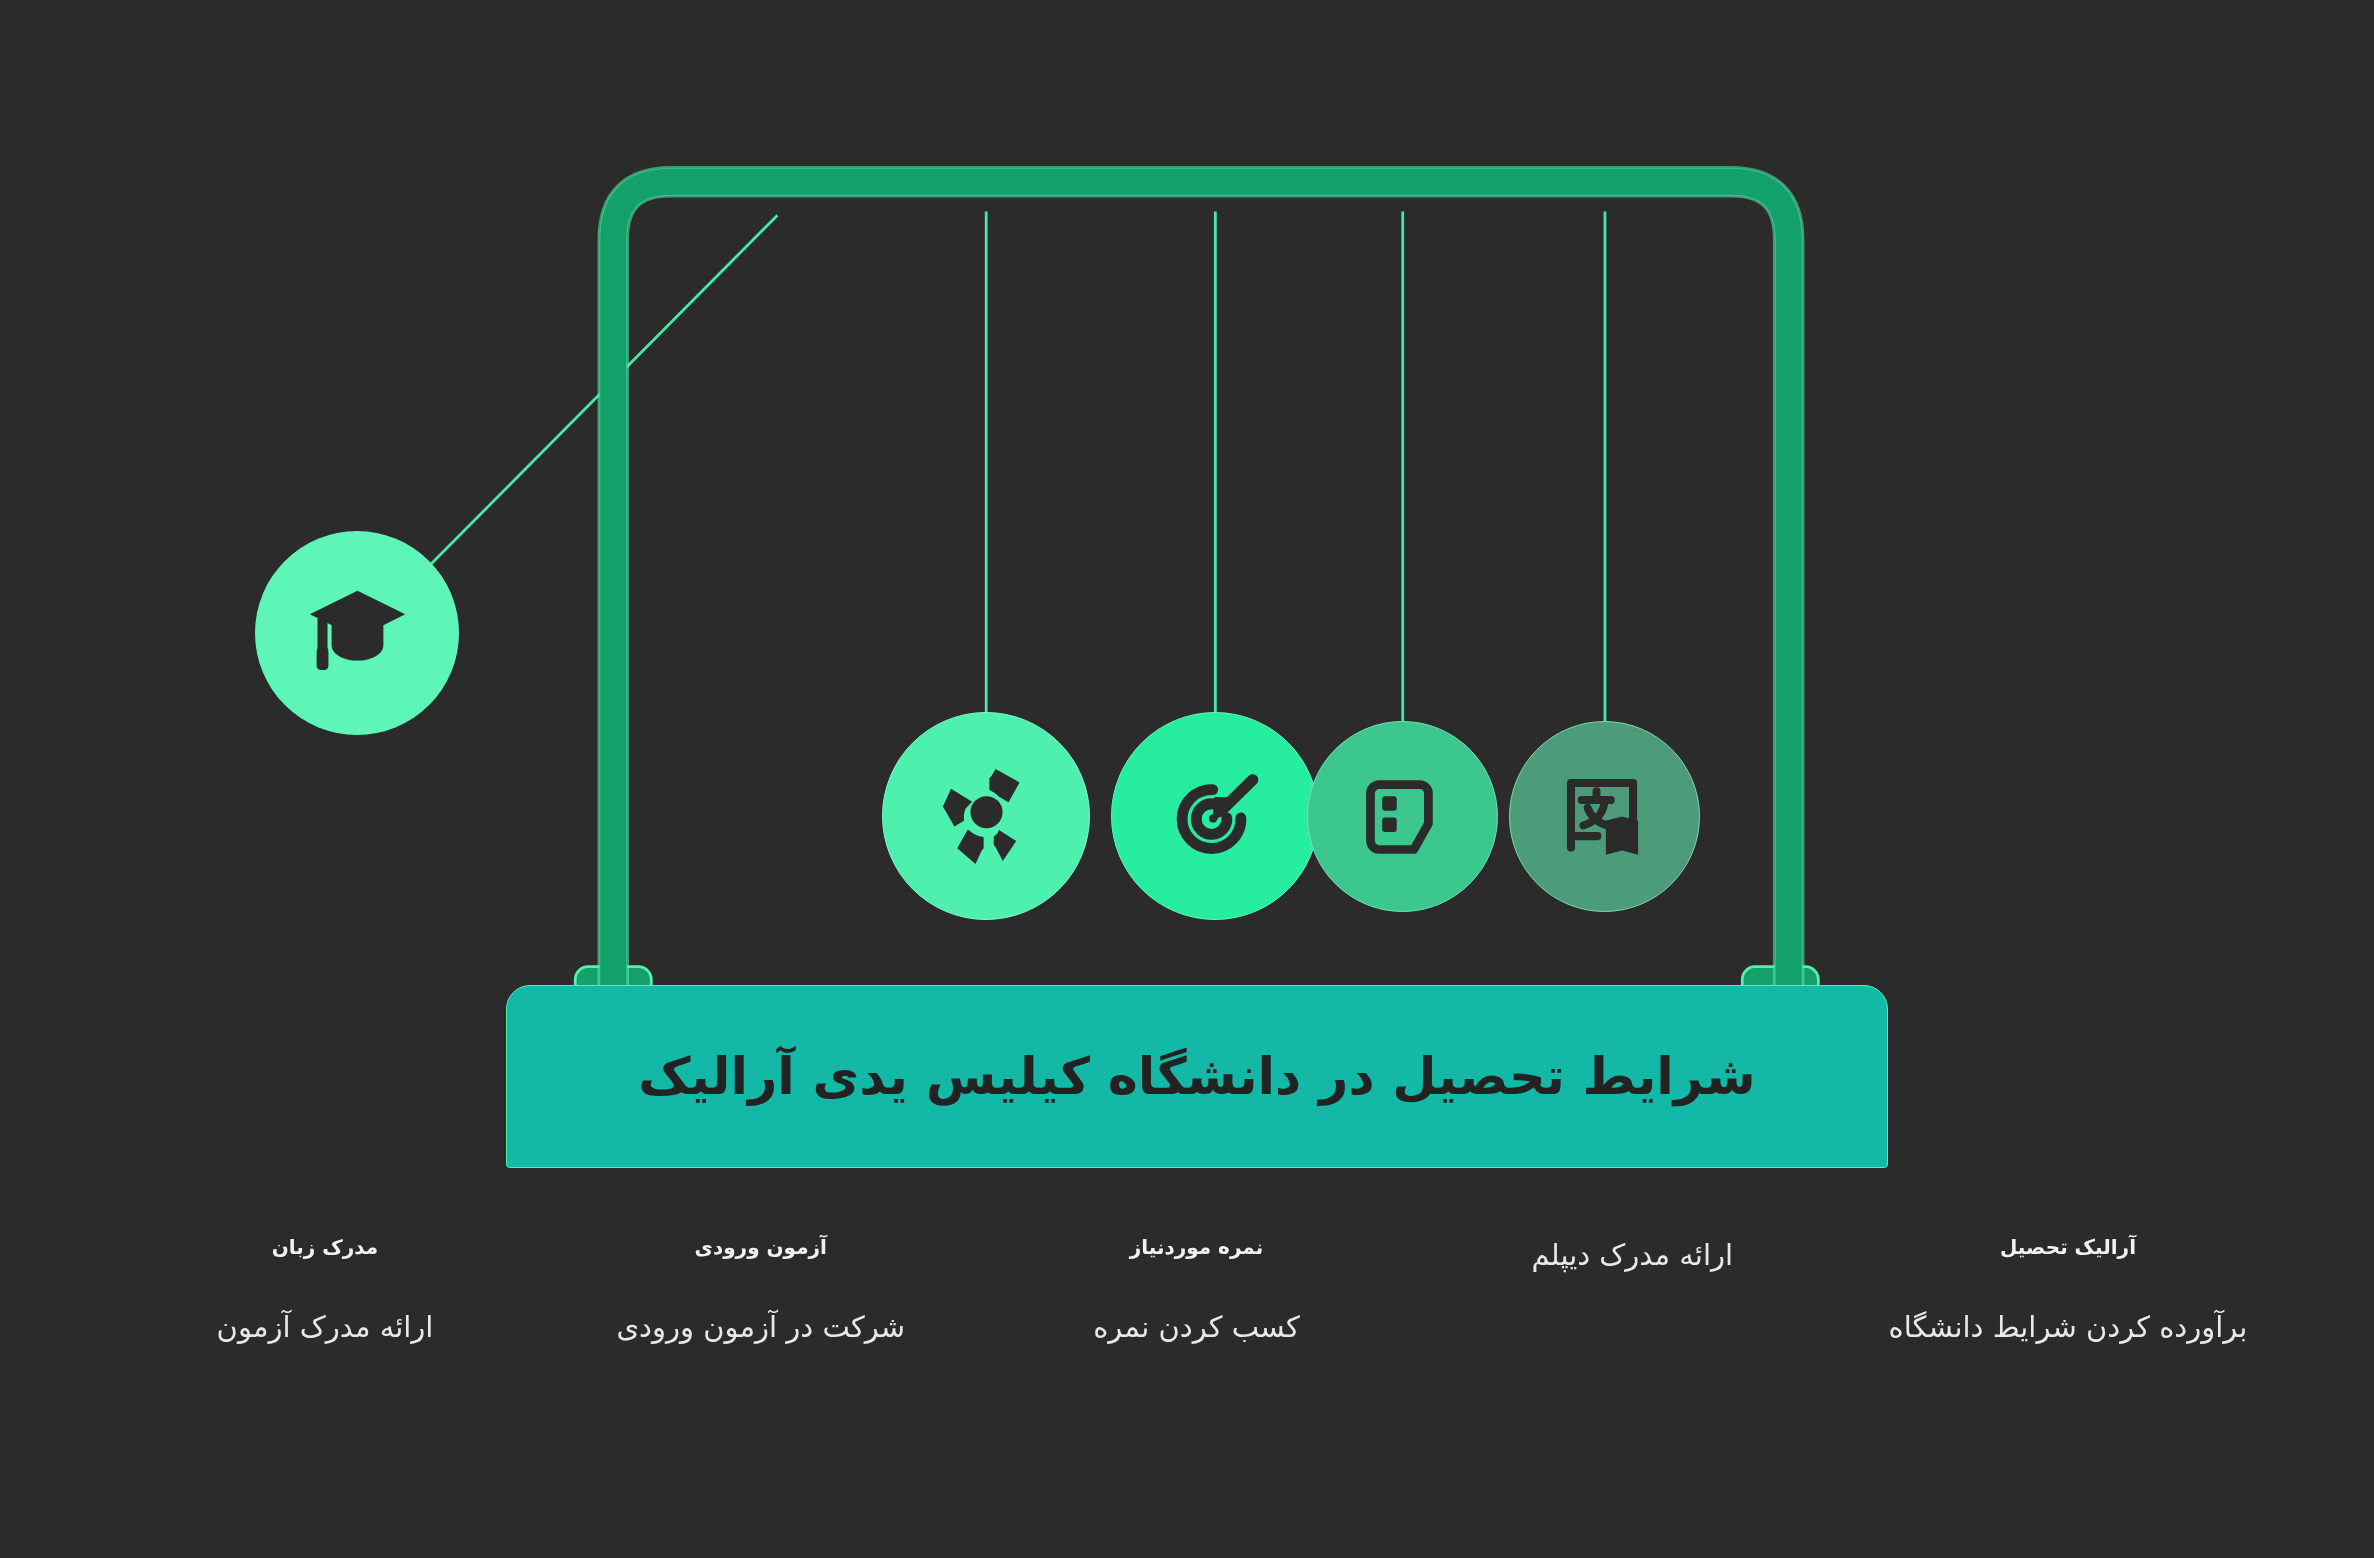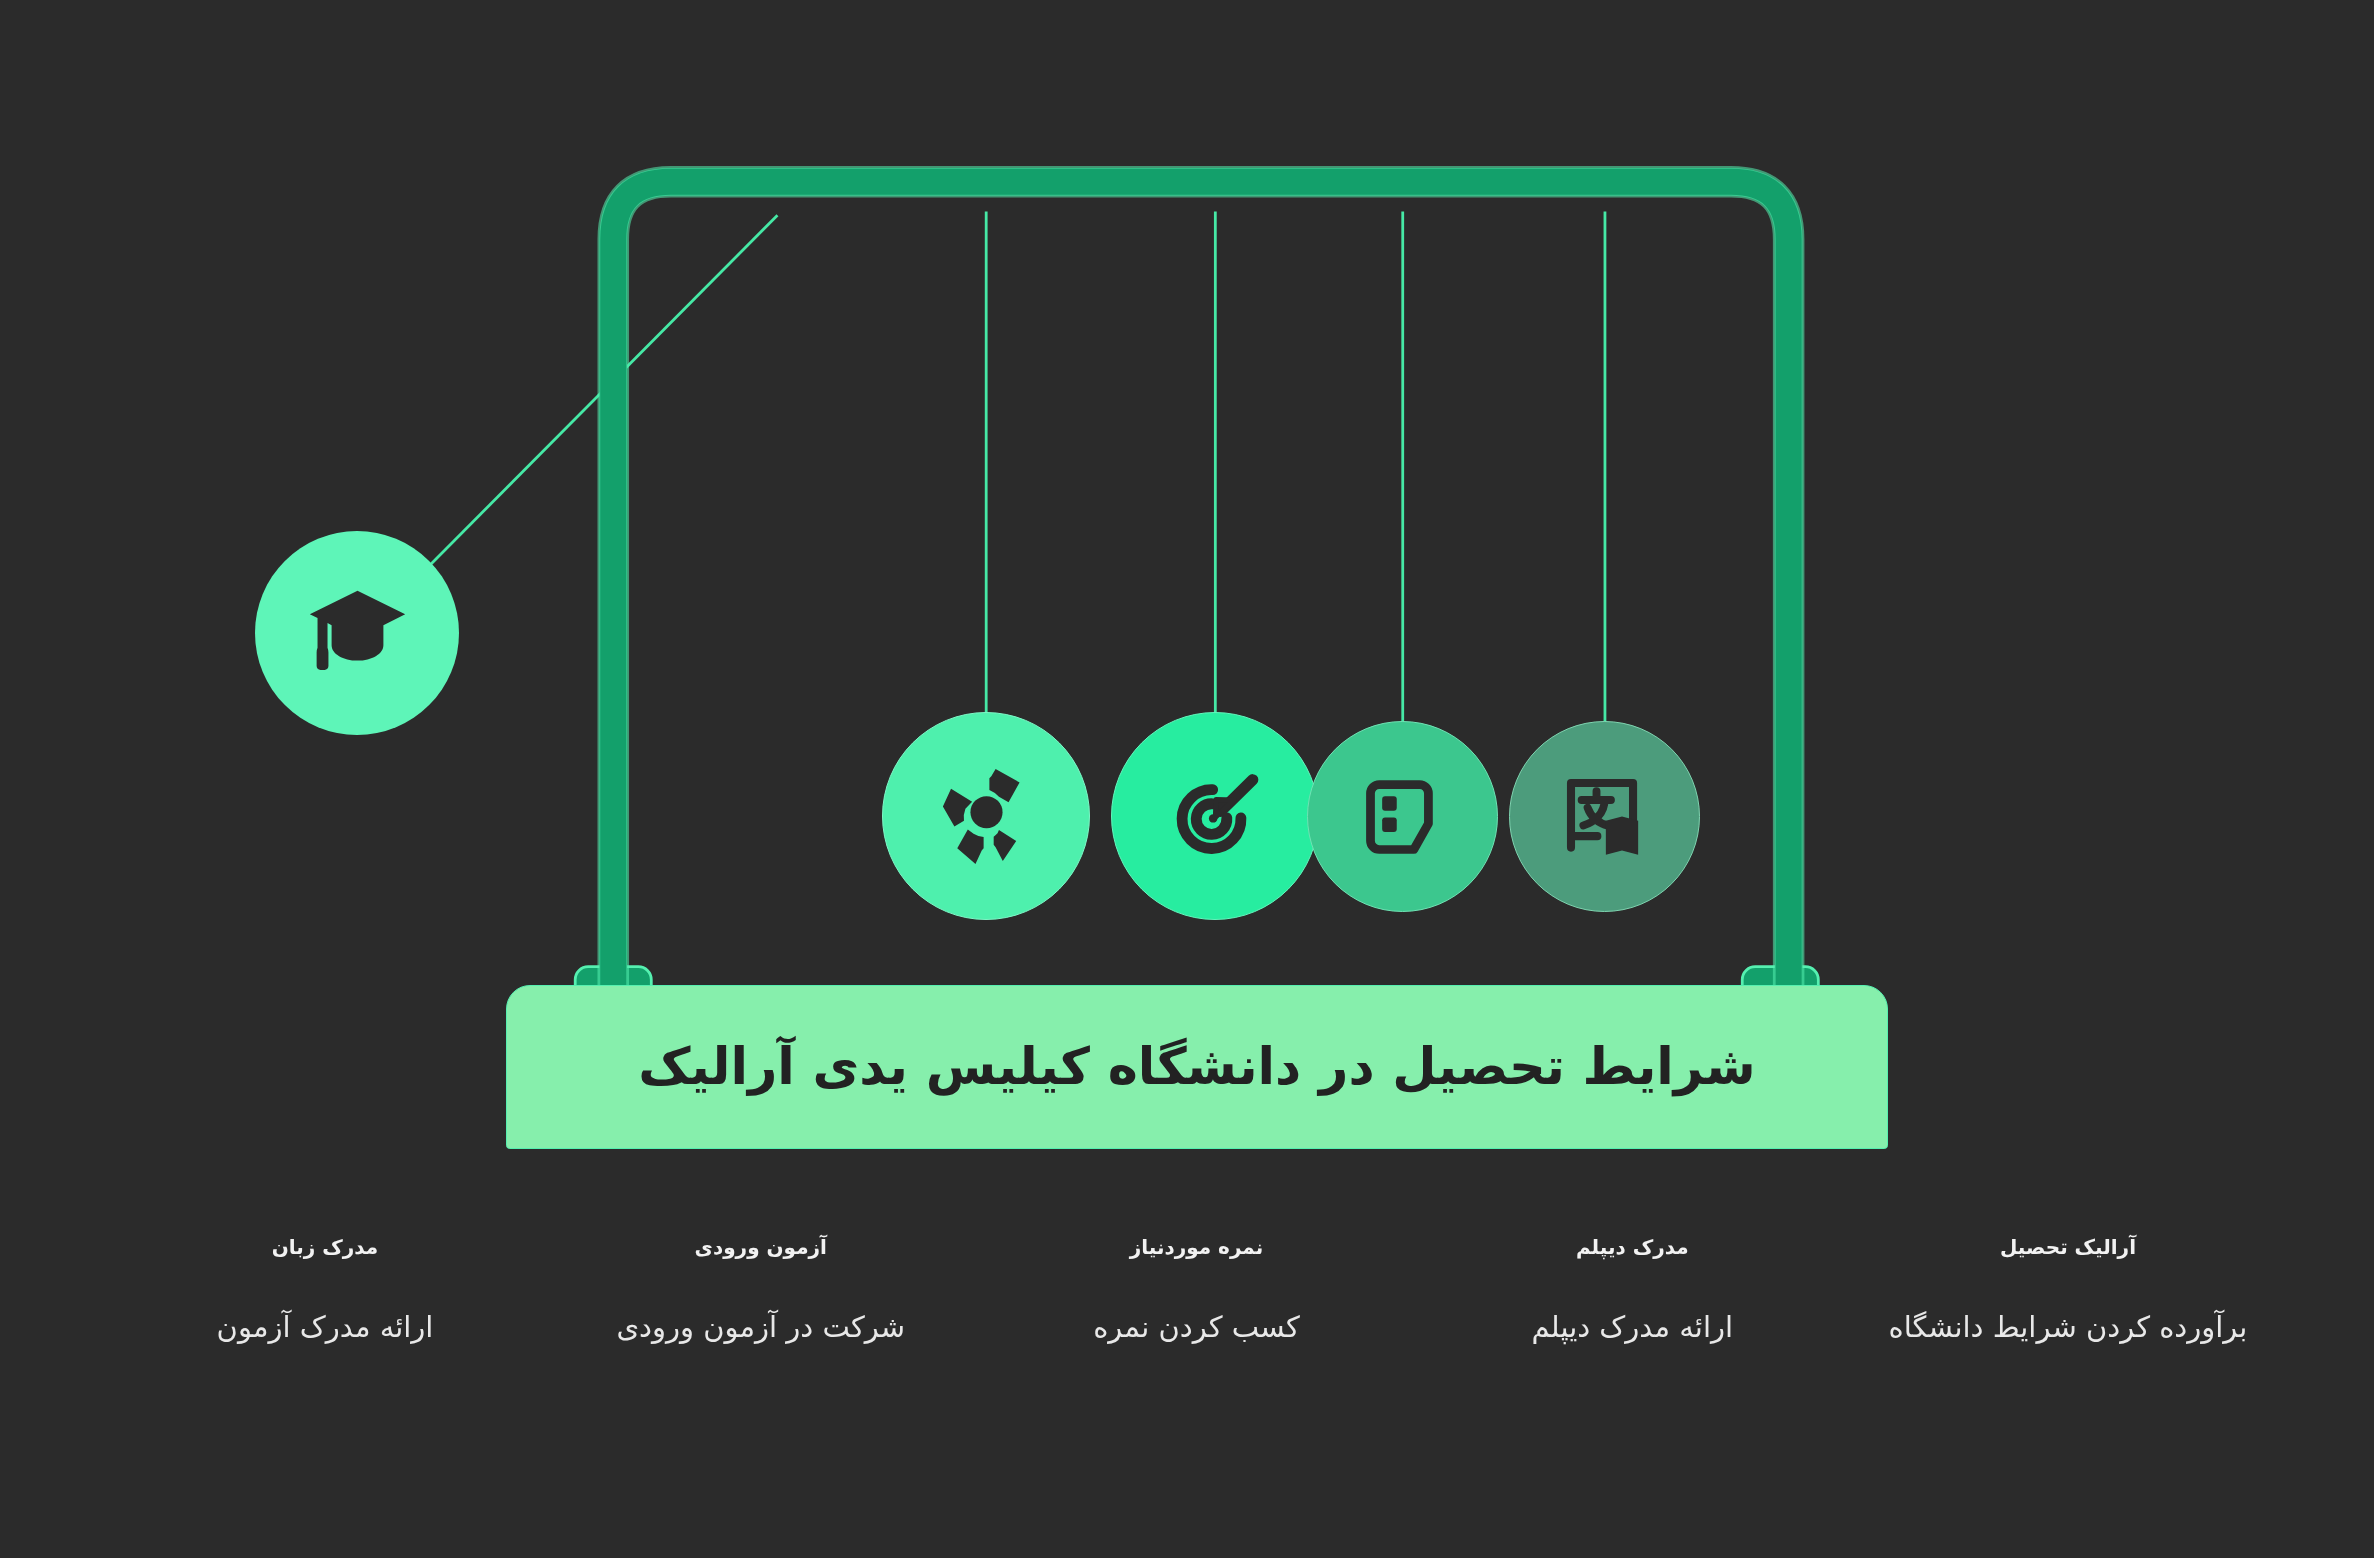--- a/index.html
+++ b/index.html
@@ -57,22 +57,22 @@
     justify-content: center;
     box-sizing: border-box;
   }
 
   
   .base-plate {
     position: absolute;
     left: 506px;
     top: 985px;
     width: 1382px;
-    height: 164px;
-    background: #86efac;
+    height: 183px;
+    background: #14b8a6;
     border: 1.9px solid #55f0b0;
     border-radius: 24px 24px 3.7px 3.7px;
     box-sizing: border-box;
     display: flex;
     align-items: center;
     justify-content: center;
   }
   .base-title {
     color: #222222;
     font-size: 51px;
@@ -210,21 +210,20 @@
       <div class="legend-title">آزمون ورودی</div>
       <div class="legend-desc">شرکت در آزمون ورودی</div>
     </div>
 
     <div class="legend-col">
       <div class="legend-title">نمره موردنیاز</div>
       <div class="legend-desc">کسب کردن نمره</div>
     </div>
 
     <div class="legend-col">
-      <div class="legend-title">مدرک دیپلم</div>
       <div class="legend-desc">ارائه مدرک دیپلم</div>
     </div>
 
     <div class="legend-col">
       <div class="legend-title">آرالیک تحصیل</div>
       <div class="legend-desc">برآورده کردن شرایط دانشگاه</div>
     </div>
 
   </div>
 

